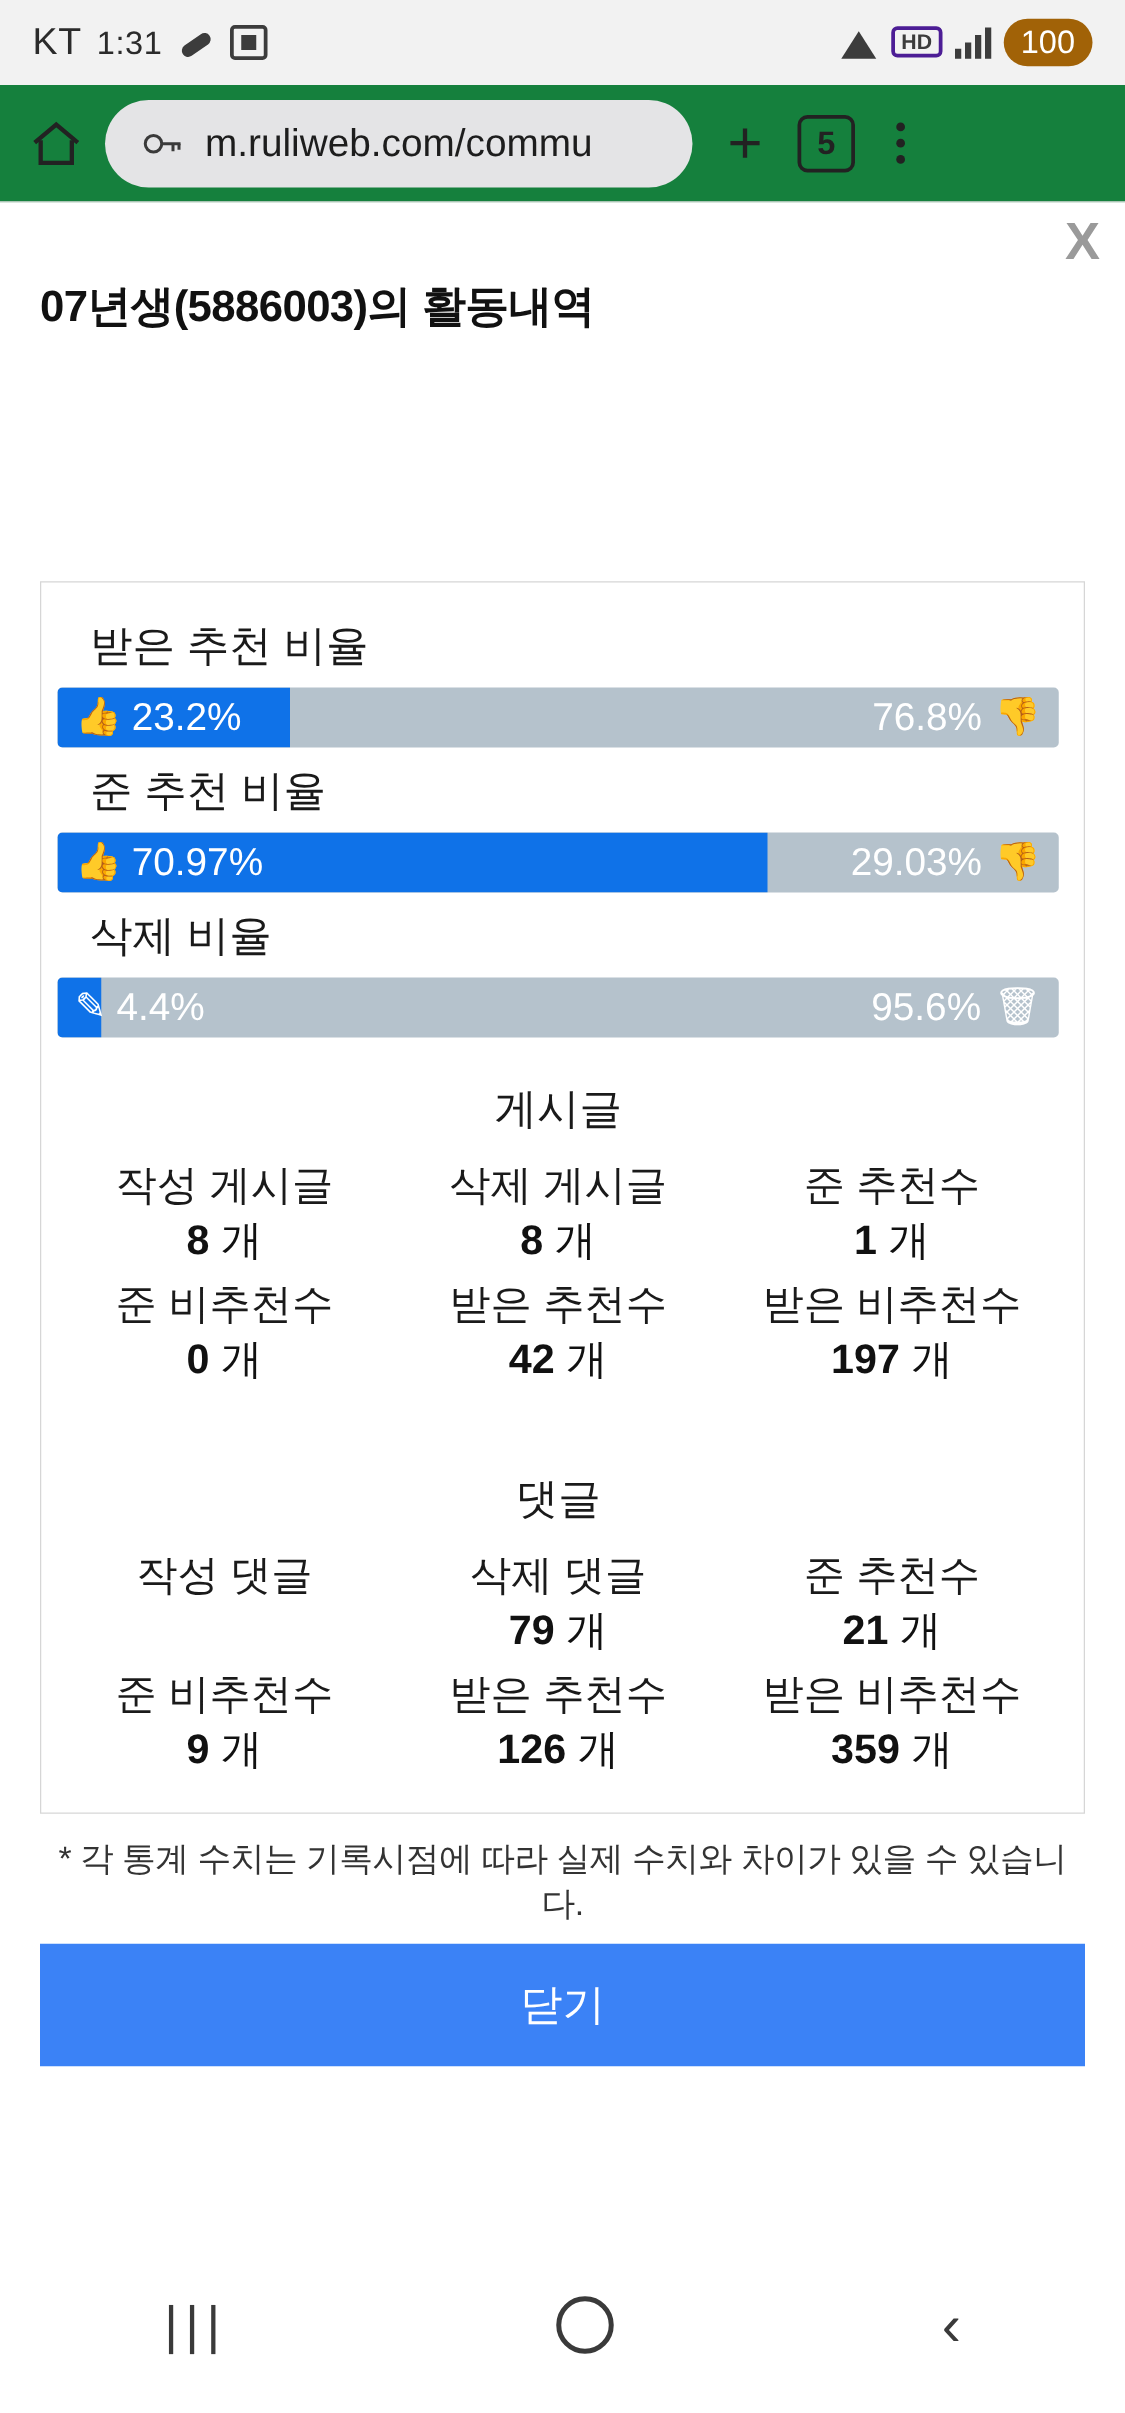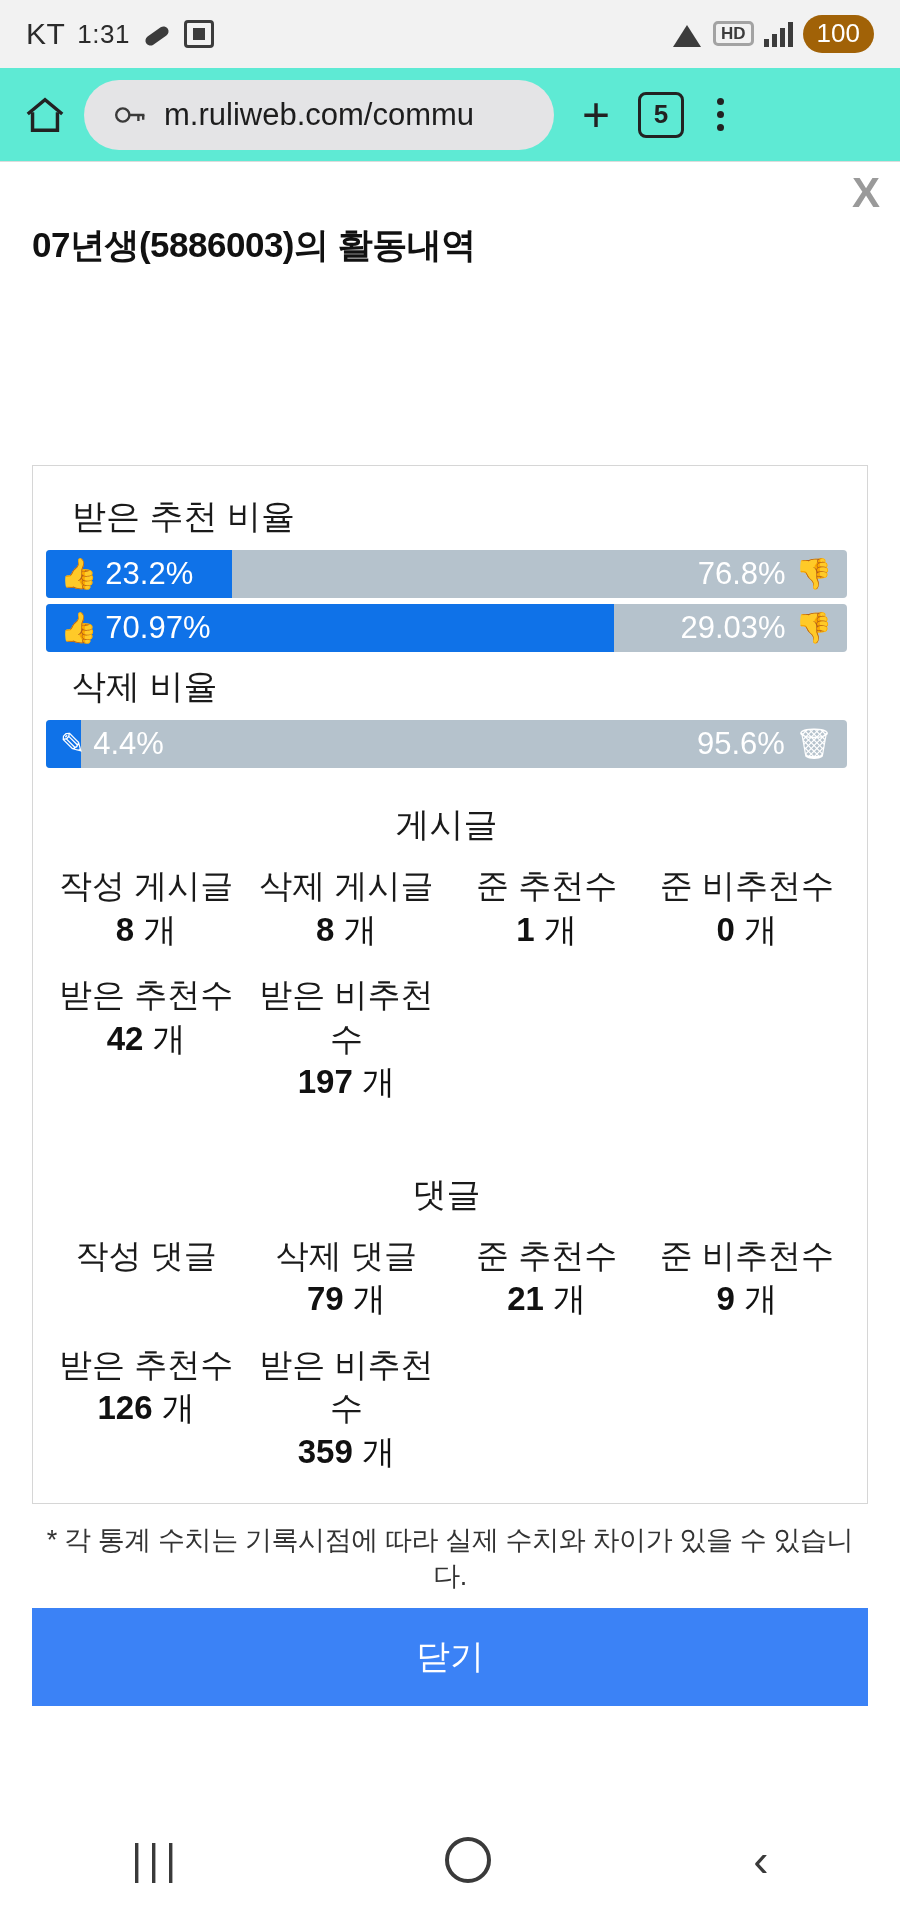--- a/index.html
+++ b/index.html
@@ -70,21 +70,21 @@
   .wifi-icon::before {
     content: "";
     position: absolute;
     left: 2px; bottom: 0;
     width: 0; height: 0;
     border-left: 14px solid transparent;
     border-right: 14px solid transparent;
     border-bottom: 22px solid #3c3c3c;
   }
   .hd-badge {
-    border: 3px solid #a3a3a3;
+    border: 3px solid #4c1d95;
     border-radius: 5px;
     font-size: 17px;
     font-weight: bold;
     padding: 1px 5px;
     line-height: 1;
     color: #3c3c3c;
   }
   .signal-icon {
     display: inline-flex;
     align-items: flex-end;
@@ -106,21 +106,21 @@
     border-radius: 22px;
     font-size: 26px;
     font-weight: normal;
     padding: 4px 14px;
     line-height: 1.15;
   }
 
   
   .browserbar {
     height: 94px;
-    background: #5eead4;
+    background: #15803d;
     display: flex;
     align-items: center;
     padding: 0 22px;
     gap: 16px;
     border-bottom: 1px solid #dcdcdc;
   }
   .home-icon {
     width: 46px; height: 46px;
     position: relative;
     flex: none;
@@ -252,22 +252,22 @@
 
   .section-title {
     text-align: center;
     font-size: 34px;
     color: #1a1a1a;
     margin-top: 34px;
     margin-bottom: 12px;
   }
   .stats-grid {
     display: grid;
-    grid-template-columns: 1fr 1fr 1fr 1fr;
-    row-gap: 14px;
+    grid-template-columns: 1fr 1fr 1fr;
+    row-gap: 0;
   }
   .stat-cell {
     text-align: center;
     padding: 4px 0;
   }
   .stat-label {
     font-size: 33px;
     color: #1a1a1a;
     line-height: 1.32;
   }
@@ -390,20 +390,21 @@
           <span>23.2%</span>
         </div>
         <div class="bar-right">
           <span>76.8%</span>
           <span class="glyph">👎</span>
         </div>
       </div>
     </div>
 
     <div class="ratio-block">
+      <div class="ratio-label">준 추천 비율</div>
       <div class="bar">
         <div class="bar-fill" id="fill1" style="width: 70.97%;">
           <span class="glyph">👍</span>
           <span>70.97%</span>
         </div>
         <div class="bar-right">
           <span>29.03%</span>
           <span class="glyph">👎</span>
         </div>
       </div>

